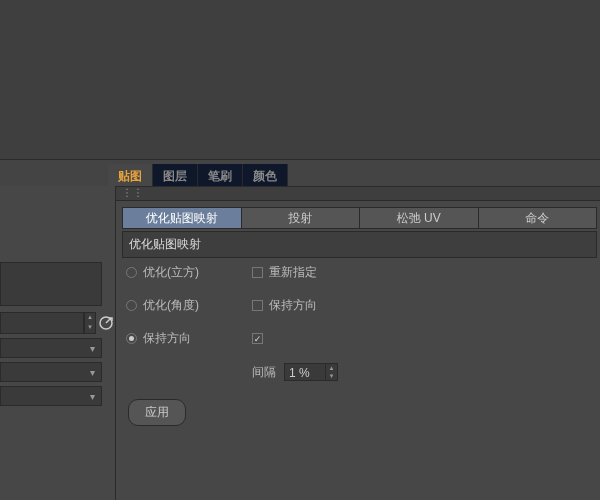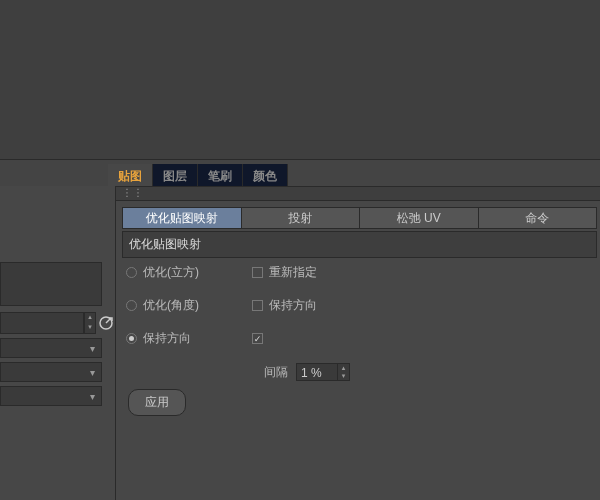--- a/index.html
+++ b/index.html
@@ -36,27 +36,27 @@
 
   .section-header { margin: 2px 6px; padding: 4px 6px; background: #3e3e3e; color: #ddd; border: 1px solid #2a2a2a; }
 
   .options { margin: 6px 10px; display: grid; grid-template-columns: 110px 1fr; row-gap: 6px; column-gap: 10px; gap: 16px; }
   .radio-row, .check-row { display: flex; align-items: center; gap: 6px; color: #bbb; }
   .radio { width: 11px; height: 11px; border-radius: 50%; border: 1px solid #777; display: inline-block; position: relative; }
   .radio.checked::after { content: ""; position: absolute; left: 2px; top: 2px; width: 5px; height: 5px; border-radius: 50%; background: #ccc; }
   .check { width: 11px; height: 11px; border: 1px solid #777; display: inline-flex; align-items: center; justify-content: center; font-size: 9px; color: #ddd; }
   .check.checked::before { content: "✓"; }
 
-  .spacing-row { display: flex; align-items: center; gap: 8px; margin-left: 12px; }
+  .spacing-row { display: flex; align-items: center; gap: 8px; }
   .spin-field { display: flex; height: 18px; }
   .spin-field .val { width: 42px; background: #3a3a3a; border: 1px solid #2a2a2a; padding: 2px 4px; color: #ccc; }
   .spin-field .btns { width: 12px; display: flex; flex-direction: column; background: #3a3a3a; border: 1px solid #2a2a2a; border-left: none; }
   .spin-field .btns div { flex: 1; font-size: 7px; line-height: 7px; text-align: center; color: #999; cursor: pointer; }
 
-  .apply-btn { margin: 2px 0 0 12px; padding: 4px 16px; background: #555; border: 1px solid #2a2a2a; border-radius: 10px; color: #ccc; display: inline-block; cursor: pointer; }
+  .apply-btn { margin: 12px 0 0 12px; padding: 4px 16px; background: #555; border: 1px solid #2a2a2a; border-radius: 10px; color: #ccc; display: inline-block; cursor: pointer; }
 </style>
 </head>
 <body>
 
 <div class="viewport"></div>
 
 <div class="left-toolbar">
   <span class="tool-icon">
       <svg viewBox="0 0 16 16">
         <path d="M3 1 L13 9 L8 9 L10 14 L8 15 L6 10 L3 13 Z" fill="#888"></path>

